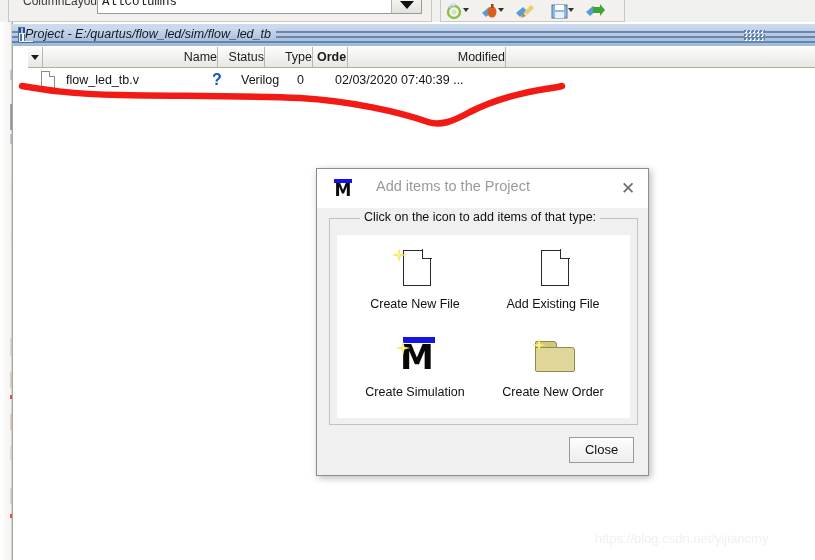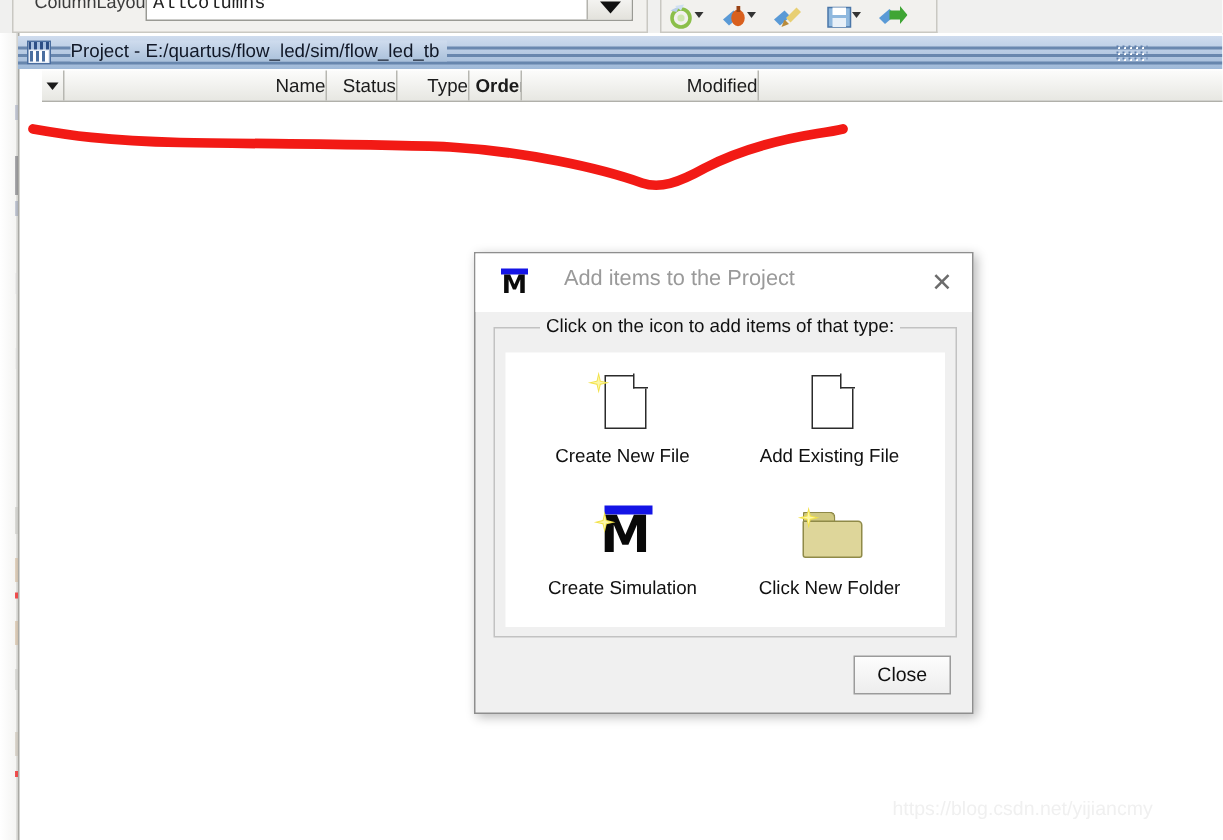--- a/index.html
+++ b/index.html
@@ -129,25 +129,26 @@
     width: 16px; height: 16px;
     background: #e8eef7;
     border: 1px solid #4a6ea0;
     box-sizing: border-box;
     overflow: hidden;
   }
   .pt-icon .cap { position:absolute; left:0; top:0; width:100%; height:5px; background: repeating-linear-gradient(90deg,#2d4f86 0 2px,#a8c0e0 2px 4px); }
   .pt-icon .body { position:absolute; left:1px; top:6px; right:1px; bottom:1px;
     background: repeating-linear-gradient(90deg,#4a6ea0 0 2px,#ffffff 2px 4px); }
   .pt-text {
-    position: absolute; left: 35px; top: 3px;
+    position: absolute; left: 13px; top: 3px;
     font-size: 12.5px; color: #111827;
     white-space: nowrap;
     background: linear-gradient(#cfdcee,#a9c0da);
     padding-right: 5px;
+    font-style: italic;
   }
   .pt-grip {
     position: absolute; right: 50px; top: 5px;
     width: 22px; height: 12px;
     background-image:
       radial-gradient(circle, #5f7fac 0.8px, transparent 1px),
       radial-gradient(circle, #ffffff 0.8px, transparent 1px);
     background-size: 4px 4px, 4px 4px;
     background-position: 0 0, 1px 1px;
   }
@@ -413,20 +414,28 @@
         <i></i>
       </div>
     <div class="ch" style="left:15px;  width:175px;">Name</div>
     <div class="ch" style="left:190px; width:47px;">Status</div>
     <div class="ch" style="left:237px; width:48px;">Type</div>
     <div class="ch" style="left:285px; width:35px;font-weight:bold;">Order</div>
     <div class="ch" style="left:320px; width:158px;">Modified</div>
     <div class="ch" style="left:478px; width:324px; border-right:none;"></div>
   </div>
 
+  <div class="filerow">
+    <div class="file-icon"></div>
+    <div class="cell" style="left:53px;  width:140px;">flow_led_tb.v</div>
+    <div class="cell cell-status" style="left:199px; width:32px;">?</div>
+    <div class="cell" style="left:228px; width:55px;">Verilog</div>
+    <div class="cell" style="left:284px; width:30px;">0</div>
+    <div class="cell" style="left:322px; width:185px;">02/03/2020 07:40:39 ...</div>
+  </div>
 
   <svg class="redmark" width="620" height="80" viewBox="0 0 620 80">
     <path d="M22 26 C 45 30, 70 34, 120 35 C 175 36, 250 36, 300 38
              C 350 41, 400 52, 428 62 C 440 66, 452 62, 470 52
              C 495 39, 520 33, 545 29 C 552 28, 558 27, 562 26" fill="none" stroke="#f21a15" stroke-width="6.5" stroke-linecap="round" stroke-linejoin="round"></path>
   </svg>
 
   <div class="dialog">
 
     <div class="dlg-title">
@@ -479,21 +488,21 @@
           <div class="glyph">
             <div class="folder">
               <div class="back"></div>
               <div class="front"></div>
             </div>
             <svg class="spark" style="left:0px;top:2px;" viewBox="0 0 20 20">
               <path d="M9 1 L10.5 7.5 L17 9 L10.5 10.5 L9 17 L7.5 10.5 L1 9 L7.5 7.5 Z" fill="#f2e24a"></path>
               <path d="M9 4 L9.9 8.2 L14 9 L9.9 9.8 L9 14 L8.1 9.8 L4 9 L8.1 8.2 Z" fill="#fdf7a8"></path>
             </svg>
           </div>
-          <div class="lbl">Click New Folder</div>
+          <div class="lbl">Create New Order</div>
         </div>
 
       </div>
     </div>
 
     <div class="close-btn">Close</div>
   </div>
 
   <div class="watermark">https://blog.csdn.net/yijiancmy</div>
 

